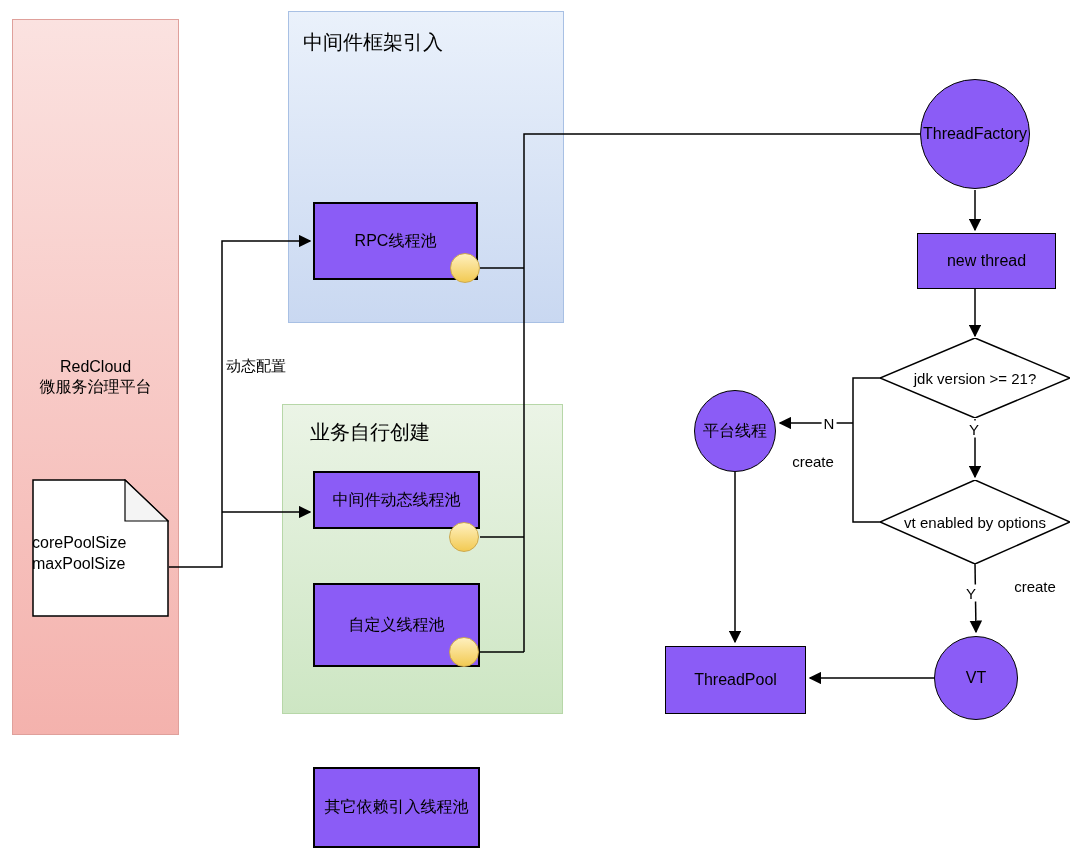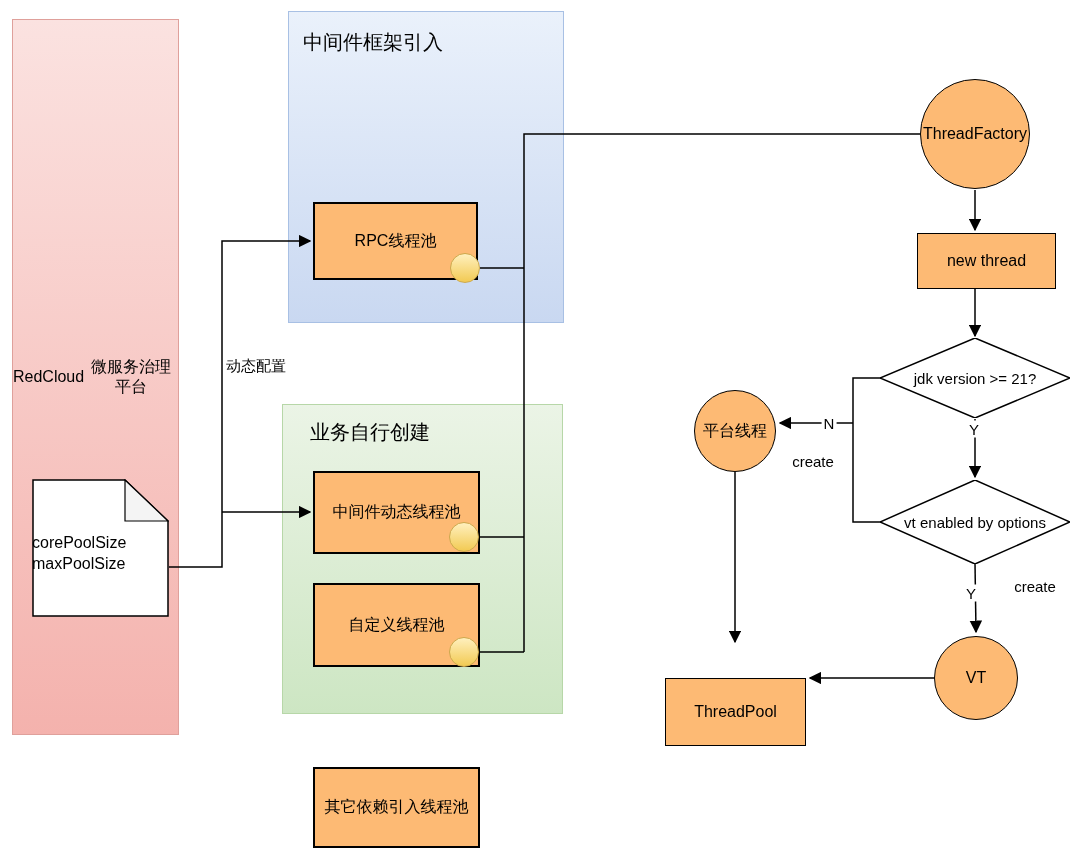--- a/index.html
+++ b/index.html
@@ -9,25 +9,25 @@
     --dot-top:#FFF0BE; --dot-bottom:#F2CA53; --dot-border:#CDA94D;
     --line:#000000;
   }
   html,body{margin:0;padding:0;background:#ffffff;}
   #canvas{
     position:relative;width:1080px;height:862px;background:#ffffff;overflow:hidden;
     font-family:"Liberation Sans","DejaVu Sans",sans-serif;color:#000;
   }
   .panel{position:absolute;border:1px solid;z-index:1;box-sizing:border-box;}
   .panel.pink{background:linear-gradient(to bottom,var(--pink-top),var(--pink-bottom));border-color:var(--pink-border);
-    display:flex;align-items:center;justify-content:center;text-align:center;font-size:16px;line-height:20px;}
+    display:flex;flex-direction:column;align-items:center;justify-content:center;text-align:center;font-size:16px;line-height:20px;}
   .panel.blue{background:linear-gradient(to bottom,var(--blue-top),var(--blue-bottom));border-color:var(--blue-border);}
   .panel.green{background:linear-gradient(to bottom,var(--green-top),var(--green-bottom));border-color:var(--green-border);}
   .panel-title{position:absolute;font-size:20px;white-space:nowrap;}
-  .node{position:absolute;background:#fdba74;border:2px solid #000;box-sizing:border-box;
+  .node{position:absolute;background:#8b5cf6;border:2px solid #000;box-sizing:border-box;
     display:flex;align-items:center;justify-content:center;text-align:center;font-size:16px;z-index:3;}
   .circle-node{border-radius:50%;border-width:1.5px;}
   .dot{position:absolute;width:30px;height:30px;border-radius:50%;box-sizing:border-box;
     background:linear-gradient(to bottom,var(--dot-top),var(--dot-bottom));border:1px solid var(--dot-border);z-index:4;}
   .diamond{position:absolute;z-index:3;}
   .diamond svg{display:block;}
   .diamond .dtext{position:absolute;inset:0;display:flex;align-items:center;justify-content:center;font-size:15px;white-space:nowrap;}
   .docshape{position:absolute;z-index:3;}
   .docshape svg{display:block;position:absolute;inset:0;}
   .docshape .dtext{position:absolute;inset:0;display:flex;flex-direction:column;align-items:flex-start;justify-content:center;
@@ -85,21 +85,21 @@
       <div>corePoolSize</div>
       <div>maxPoolSize</div>
     </div>
   </div>
 
   <div class="node" style="left:313px;top:202px;width:165px;height:78px;">
     <span>RPC线程池</span>
   </div>
   <div class="dot" style="left:450px;top:253px;"></div>
 
-  <div class="node" style="left:313px;top:471px;width:167px;height:83px;">
+  <div class="node" style="left:313px;top:471px;width:167px;height:58px;">
     <span>中间件动态线程池</span>
   </div>
   <div class="dot" style="left:449px;top:522px;"></div>
 
   <div class="node" style="left:313px;top:583px;width:167px;height:84px;">
     <span>自定义线程池</span>
   </div>
   <div class="dot" style="left:449px;top:637px;"></div>
 
   <div class="node" style="left:313px;top:767px;width:167px;height:81px;">
@@ -129,21 +129,21 @@
   </div>
 
   <div class="node circle-node" style="left:694px;top:390px;width:82px;height:82px;">
     <span>平台线程</span>
   </div>
 
   <div class="node circle-node" style="left:934px;top:636px;width:84px;height:84px;">
     <span>VT</span>
   </div>
 
-  <div class="node" style="left:665px;top:678px;width:141px;height:68px;border-width:1.5px;">
+  <div class="node" style="left:665px;top:646px;width:141px;height:68px;border-width:1.5px;">
     <span>ThreadPool</span>
   </div>
 
   <div class="lbl" style="left:226px;top:357px;">动态配置</div>
   <div class="lbl ctr halo" style="left:829px;top:423px;">N</div>
   <div class="lbl ctr" style="left:813px;top:461px;">create</div>
   <div class="lbl ctr halo" style="left:974px;top:429px;">Y</div>
   <div class="lbl ctr halo" style="left:971px;top:593px;">Y</div>
   <div class="lbl ctr" style="left:1035px;top:586px;">create</div>
 

